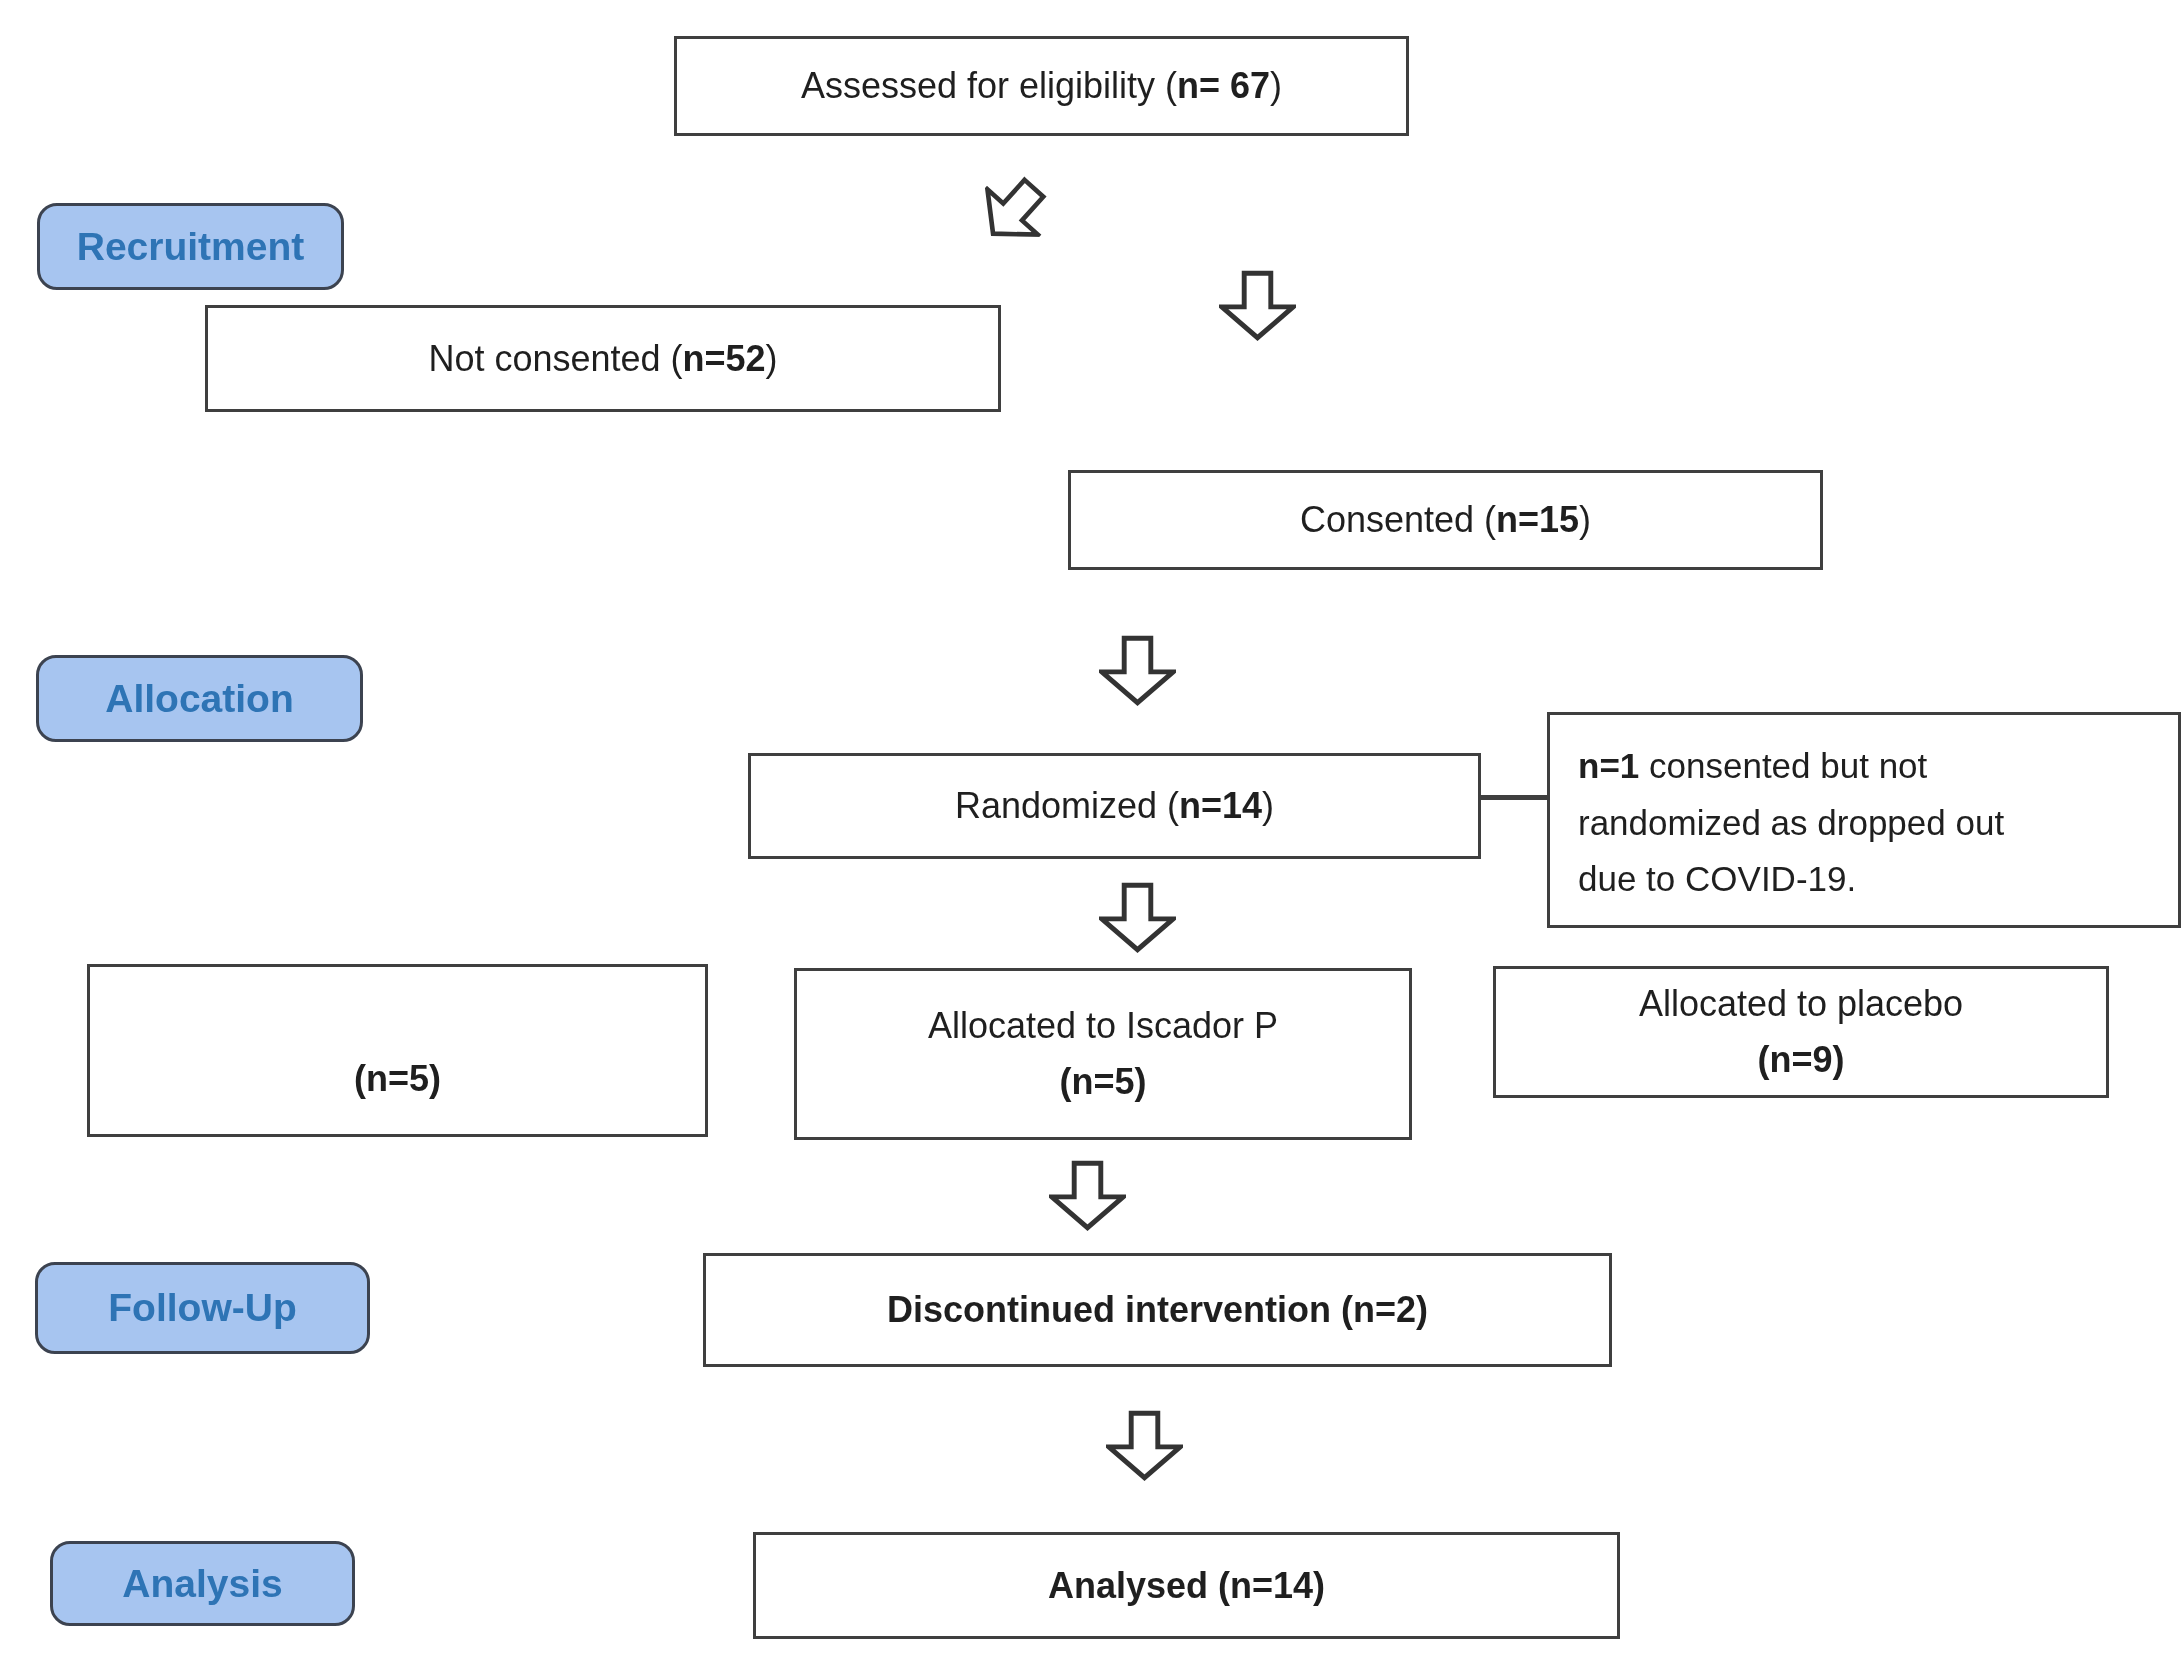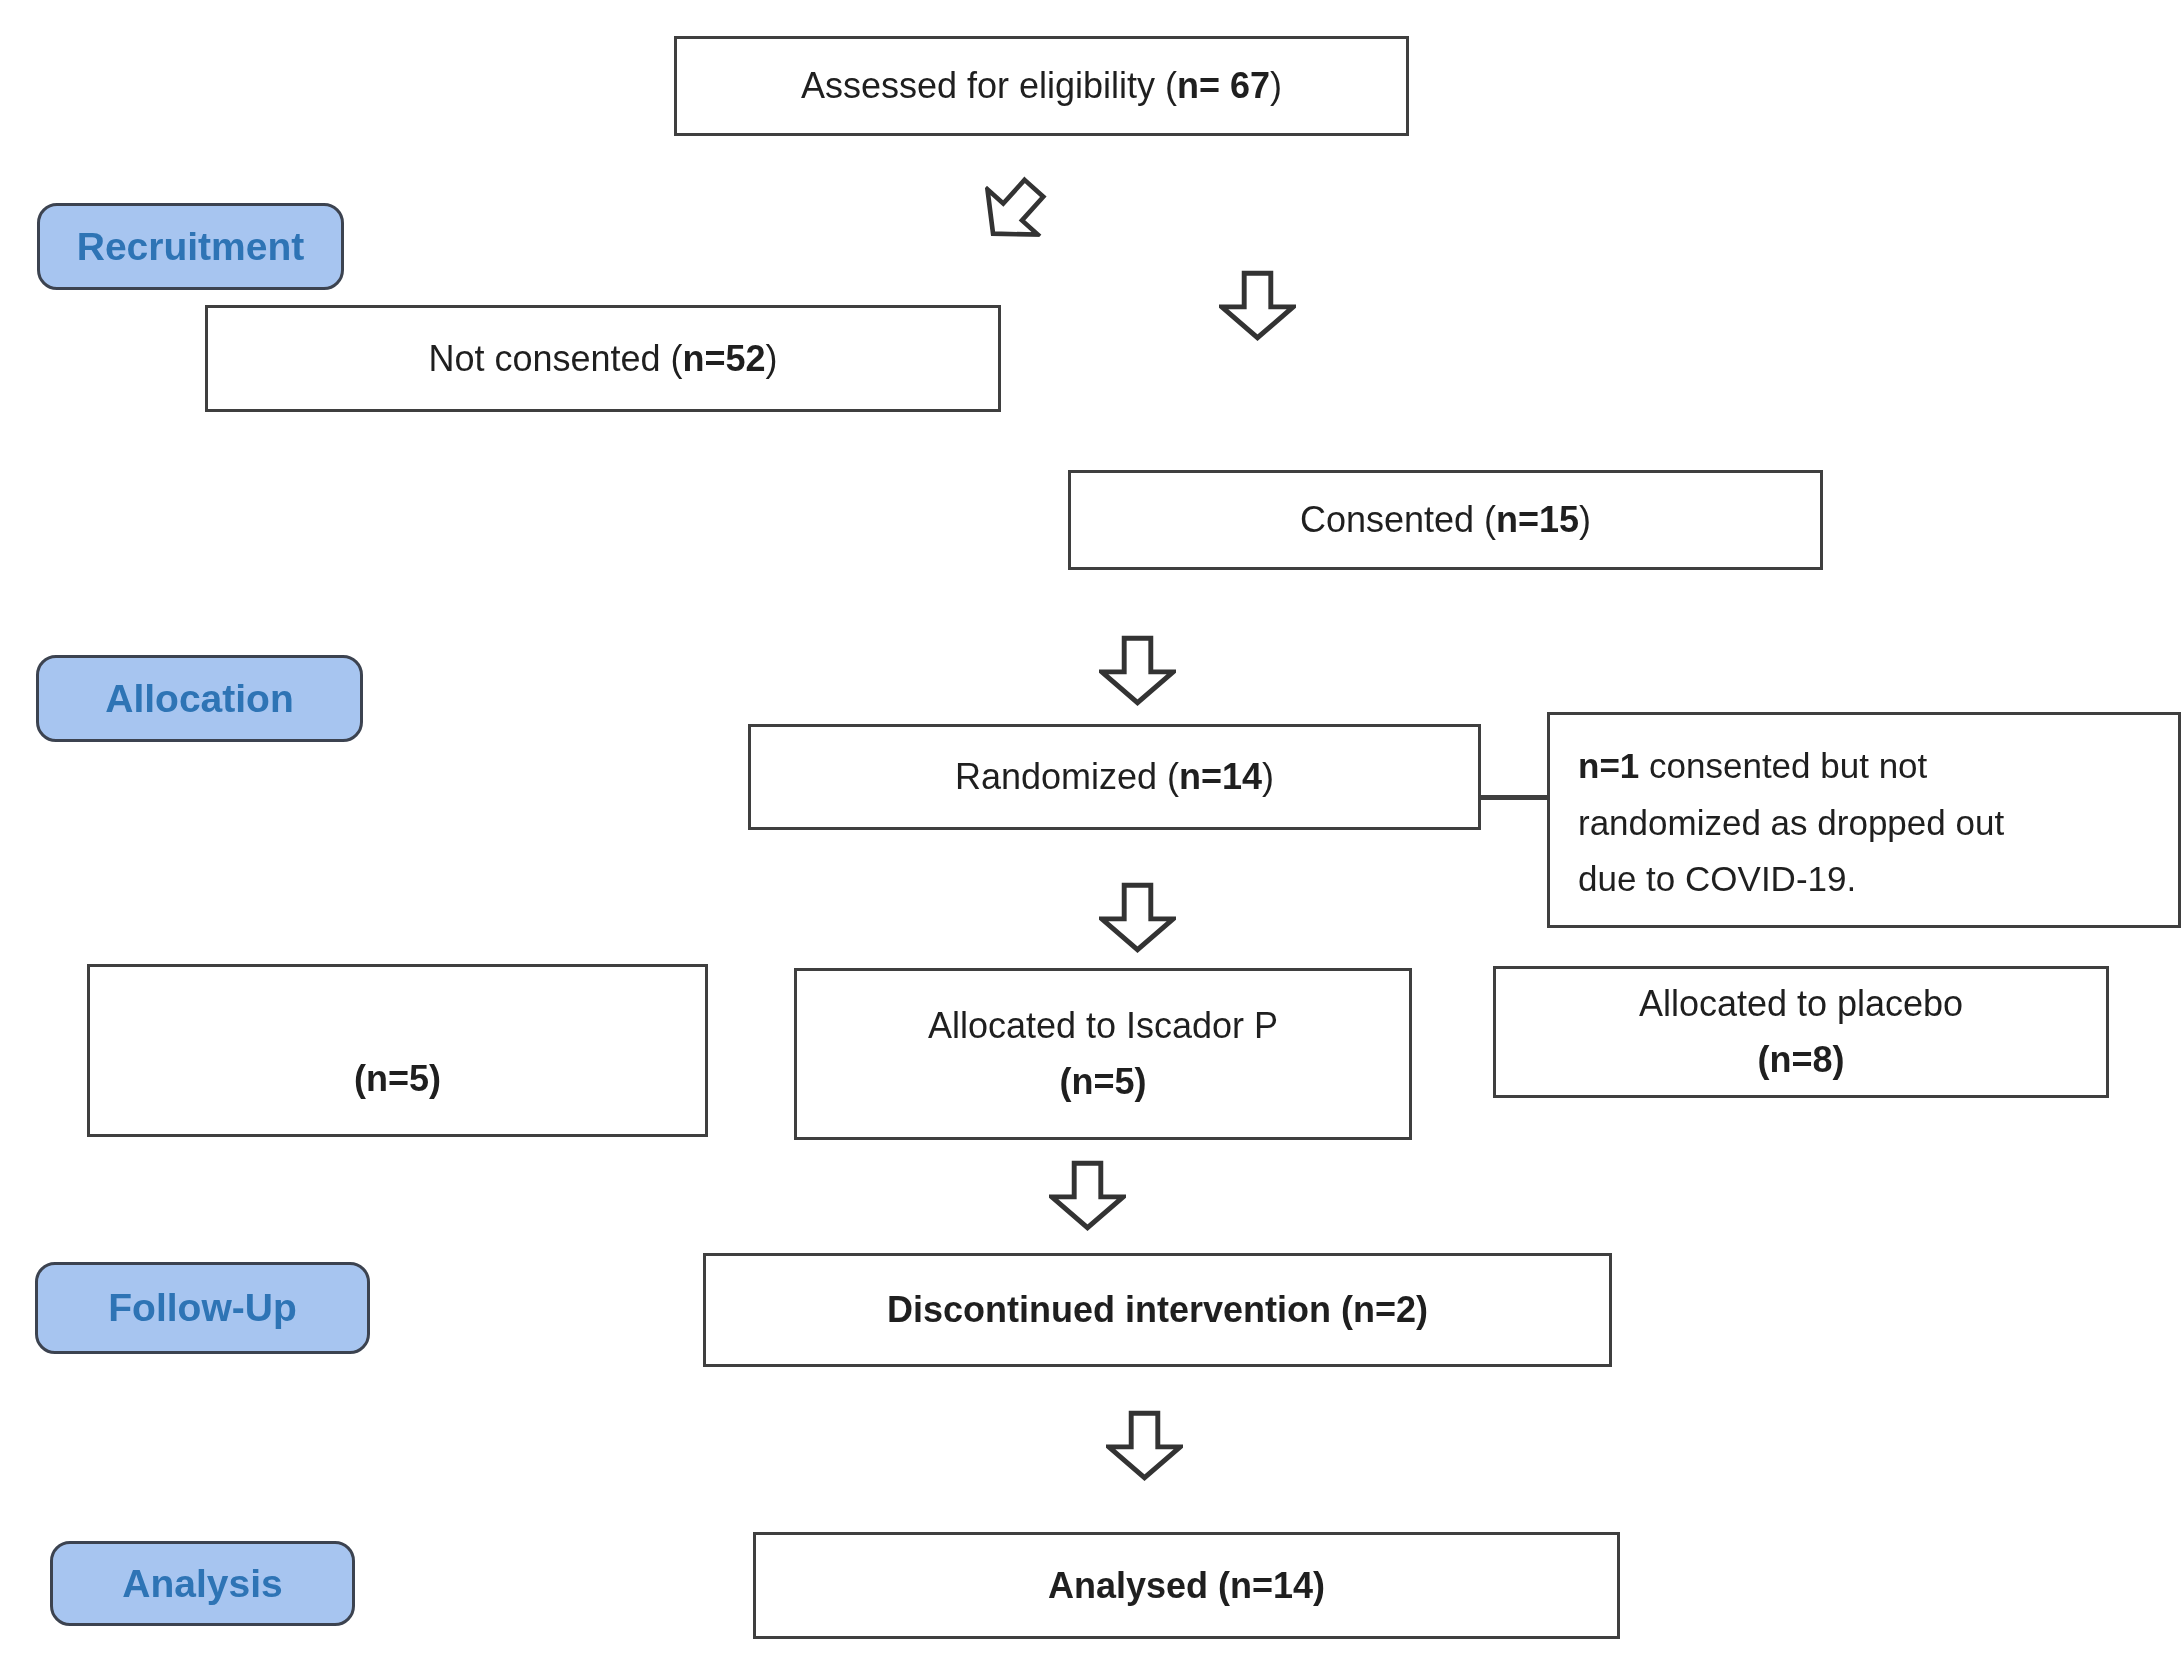--- a/index.html
+++ b/index.html
@@ -81,21 +81,21 @@
 </div>
 
 <div class="stage" style="left:36px;top:655px;width:327px;height:87px">
   <span>Allocation</span>
 </div>
 
 <svg class="arrow" style="left:1099px;top:634px" width="77" height="73" viewBox="0 0 110 100">
   <polygon points="36,4 74,4 74,52 106,52 55,96 4,52 36,52" fill="#ffffff" stroke="#333333" stroke-width="7"></polygon>
 </svg>
 
-<div class="box" style="left:748px;top:724px;width:733px;height:106px">
+<div class="box" style="left:748px;top:753px;width:733px;height:106px">
   <p><span>Randomized (</span><b>n=14</b><span>)</span></p>
 </div>
 
 <div class="connector" style="left:1478px;top:795px;width:72px;height:4.6px"></div>
 
 <div class="box note-box" style="left:1547px;top:712px;width:634px;height:216px">
   <p><b>n=1</b><span> consented but not</span><br><span>randomized as dropped out</span><br><span>due to COVID-19.</span></p>
 </div>
 
 <svg class="arrow" style="left:1099px;top:879px" width="77" height="77" viewBox="0 0 110 100">
@@ -104,21 +104,21 @@
 
 <div class="box" style="left:87px;top:964px;width:621px;height:173px">
   <p><br><b>(n=5)</b></p>
 </div>
 
 <div class="box" style="left:794px;top:968px;width:618px;height:172px">
   <p><span>Allocated to Iscador P</span><br><b>(n=5)</b></p>
 </div>
 
 <div class="box" style="left:1493px;top:966px;width:616px;height:132px">
-  <p><span>Allocated to placebo</span><br><b>(n=8)</b></p>
+  <p><span>Allocated to placebo</span><br><b>(n=9)</b></p>
 </div>
 
 <svg class="arrow" style="left:1049px;top:1159px" width="77" height="73" viewBox="0 0 110 100">
   <polygon points="36,4 74,4 74,52 106,52 55,96 4,52 36,52" fill="#ffffff" stroke="#333333" stroke-width="7"></polygon>
 </svg>
 
 <div class="stage" style="left:35px;top:1262px;width:335px;height:92px">
   <span>Follow-Up</span>
 </div>
 

